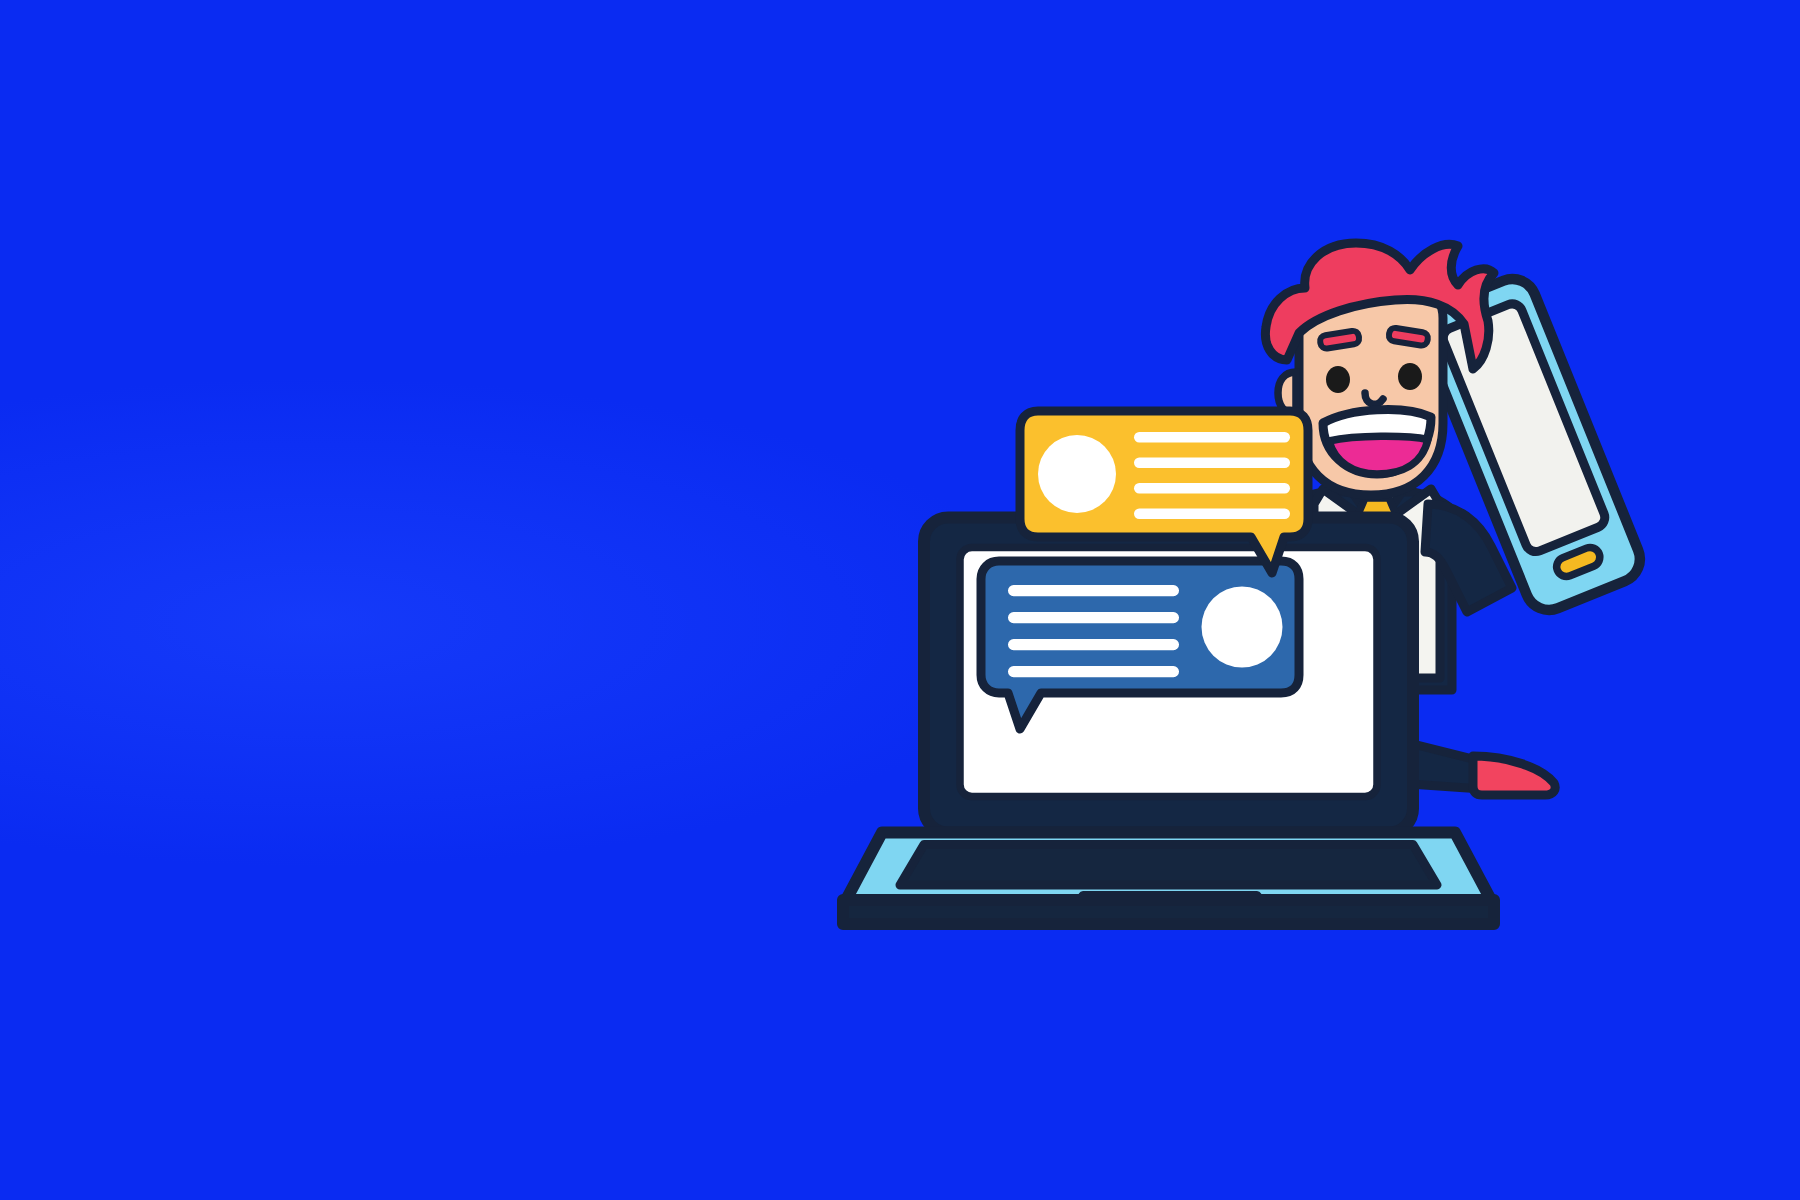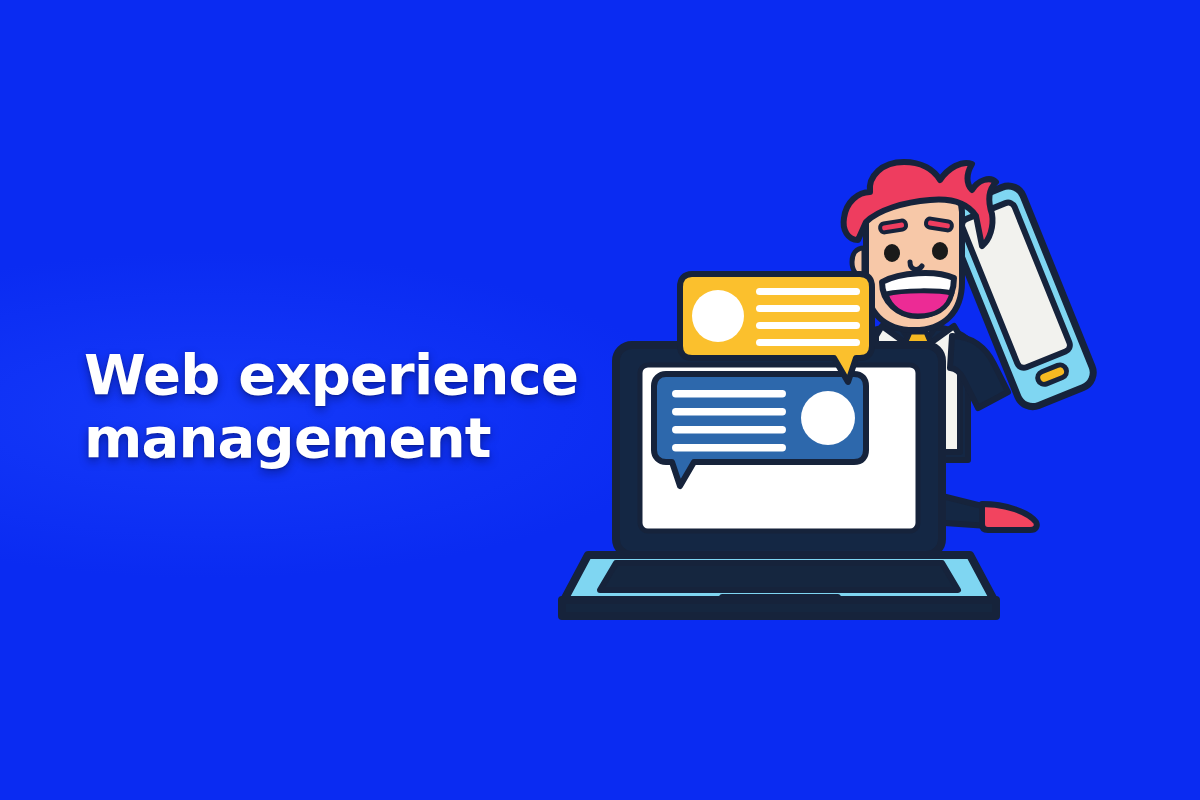--- a/index.html
+++ b/index.html
@@ -65,22 +65,20 @@
     overflow: visible;
   }
 </style>
 </head>
 <body>
 
 <div class="banner">
 
   <div class="bg-sheen"></div>
 
-  <h1 class="headline">Web experience
-management</h1>
 
   <div class="art">
     <svg viewBox="0 0 560 480" xmlns="http://www.w3.org/2000/svg">
 
       <g>
 
         <path d="M300 200 L300 330 L350 330 L350 210 Z" fill="#142744" stroke="#16233B" stroke-width="6"></path>
 
         <path d="M318 280 C318 330 330 350 360 362 L418 366 L420 348 L372 336 C352 328 348 312 348 286 Z" fill="#142744" stroke="#16233B" stroke-width="6" stroke-linejoin="round"></path>
 

